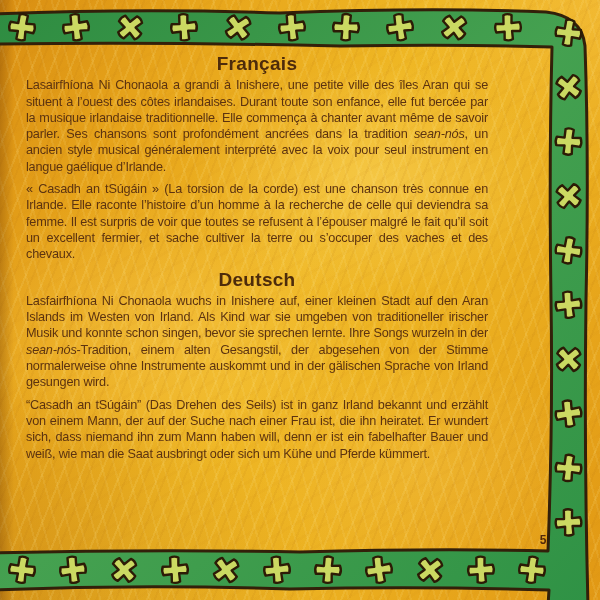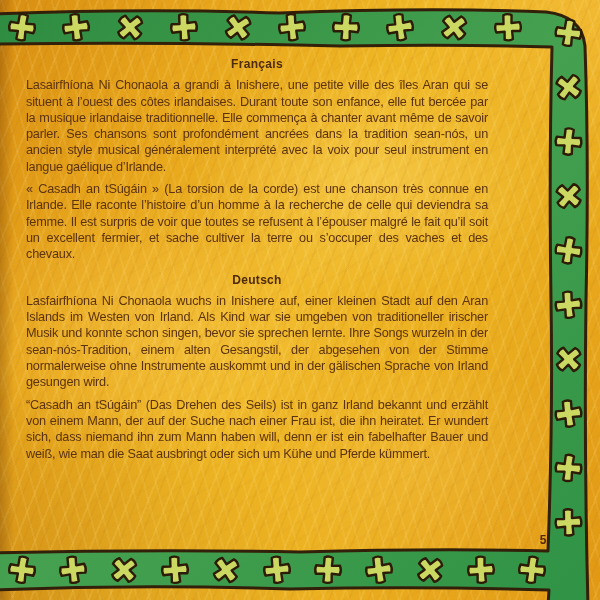--- a/index.html
+++ b/index.html
@@ -26,26 +26,26 @@
     background:linear-gradient(90deg, rgba(100,48,0,0.30), rgba(100,48,0,0));
   }
   .content {
     position:absolute; left:0; top:0; width:600px; box-sizing:border-box;
     padding:56px 112px 0 26px;
     color:#5c3310;
     font-size:12.7px; line-height:16.3px; letter-spacing:-0.2px;
     text-align:justify;
   }
   .content h2 {
-    font-size:12px; font-weight:bold; color:#4d2b0b; text-align:center;
+    font-size:19px; font-weight:bold; color:#4d2b0b; text-align:center;
     margin:0 0 5px; letter-spacing:0.3px;
   }
   .content section + section h2 { margin-top:9px;text-align:center; }
   .content p { margin:0 0 6px; }
-  .em { }
+  .em { font-style:italic; }
   .border-svg { position:absolute; inset:0; pointer-events:none; }
   .band { fill:url(#bandGrad); stroke:#33200a; stroke-width:3; stroke-linejoin:round; }
   #glyph-layer use { fill:#cbd962; stroke:#2c1b06; stroke-width:2.4; stroke-linejoin:round; }
   .page-number {
     position:absolute; left:536px; top:533px; width:14px; text-align:center;
     font-weight:bold; font-size:12px; color:#53290a;
   }
 </style>
 </head>
 <body>

